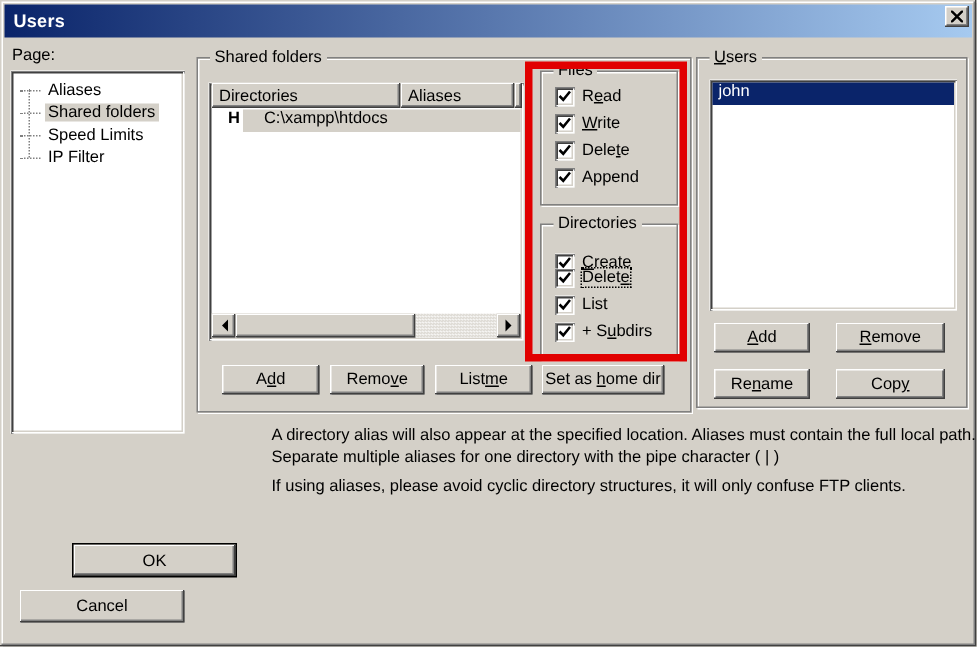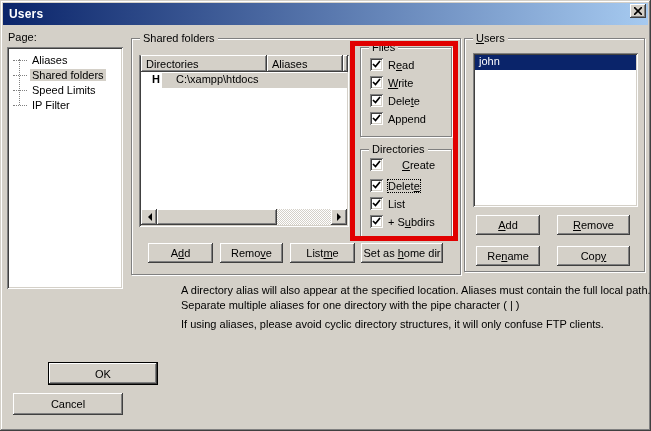--- a/index.html
+++ b/index.html
@@ -57,21 +57,21 @@
   .tree-label { padding:0 2px; }
   .tree-selected { background:#d4d0c8; }
   
   .hdr {
     position:absolute; top:0; height:17px; background:#d4d0c8;
     display:flex; align-items:center; padding-left:5px;
     box-shadow: inset -1px -1px 0 #404040, inset 1px 1px 0 #ffffff,
                 inset -2px -2px 0 #808080;
   }
   
-  .cb-row { position:absolute; display:flex; align-items:center; }
+  .cb-row { position:absolute; display:flex; align-items:flex-start; }
   .cb {
     width:13px; height:13px; background:#fff; margin-right:5px;
     display:flex; align-items:center; justify-content:center;
     box-shadow: inset 1px 1px 0 #808080, inset -1px -1px 0 #ffffff,
                 inset 2px 2px 0 #404040, inset -2px -2px 0 #d4d0c8;
   }
   .focus-rect { outline:1px dotted #000; }
   
   .hscroll { position:absolute; left:2px; bottom:2px; height:16px; display:flex; }
   .sb-btn {
@@ -189,21 +189,21 @@
             <svg width="9" height="9" viewBox="0 0 9 9">
               <path d="M1,4 L3.5,6.5 L8,1" fill="none" stroke="#000" stroke-width="1.7"></path>
             </svg>
           </span>
         <span><span>Append</span><span class="accel"></span><span></span></span>
       </div>
     </div>
 
     <div class="group" style="left:228px; top:110px; width:92px; height:91px;">
       <span class="group-label">Directories</span>
-      <div class="cb-row" style="left:9px; top:8px;gap:14px;">
+      <div class="cb-row" style="left:9px; top:19px;">
         <span class="cb">
             <svg width="9" height="9" viewBox="0 0 9 9">
               <path d="M1,4 L3.5,6.5 L8,1" fill="none" stroke="#000" stroke-width="1.7"></path>
             </svg>
           </span>
         <span><span></span><span class="accel">C</span><span>reate</span></span>
       </div>
       <div class="cb-row" style="left:9px; top:29px;">
         <span class="cb">
             <svg width="9" height="9" viewBox="0 0 9 9">

